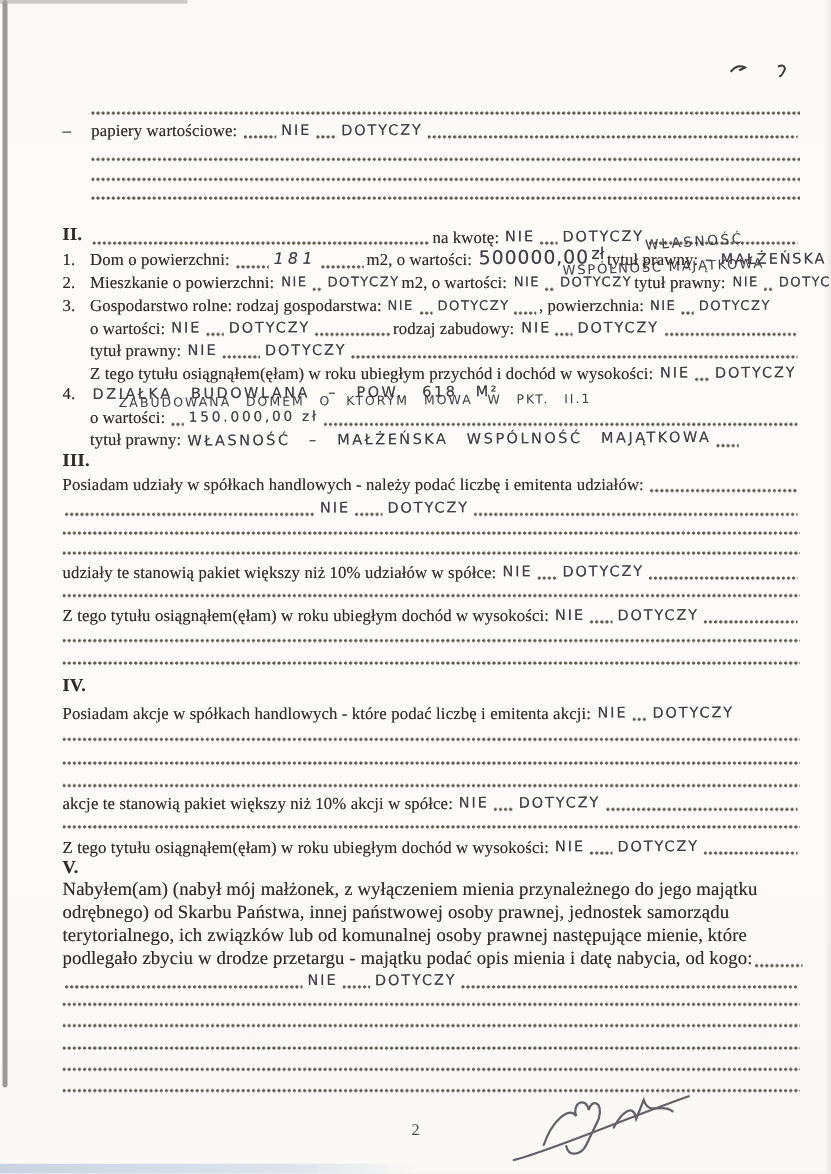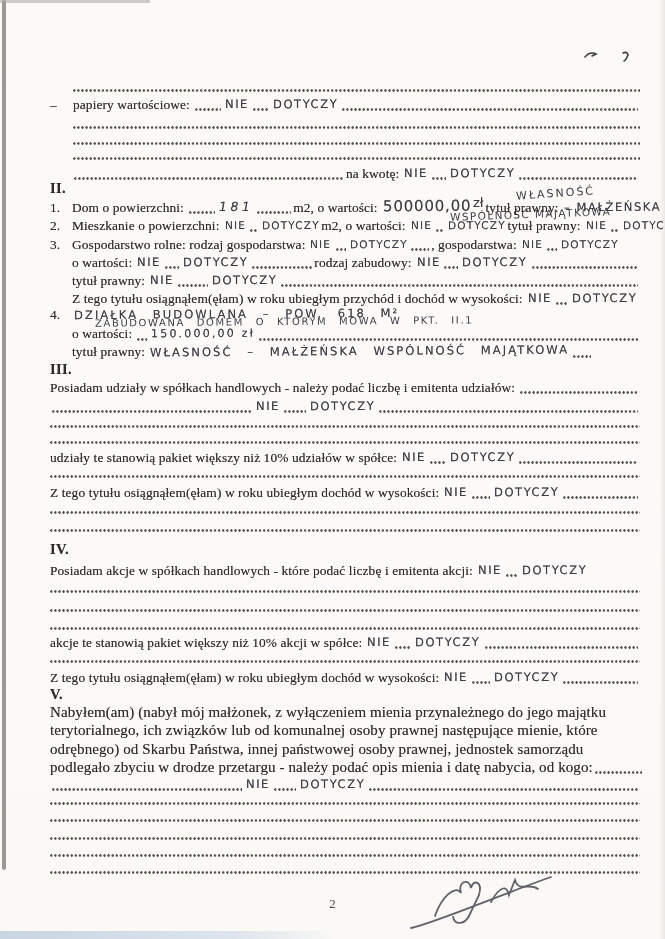--- a/index.html
+++ b/index.html
@@ -76,21 +76,21 @@
     <span class="hw">NIE</span>
     <span class="dots w16"></span>
     <span class="hw">DOTYCZY</span>
     <span class="dots fill"></span>
   </div>
 
   <div class="dotline ind" style="top:126px"></div>
   <div class="dotline ind" style="top:142px"></div>
   <div class="dotline ind" style="top:157px"></div>
 
-  <div class="row ind" style="top:166px">
+  <div class="row ind" style="top:182px">
     <span class="dots w270"></span>
     <span class="lbl">na kwotę:</span>
     <span class="hw">NIE</span>
     <span class="dots w14"></span>
     <span class="hw">DOTYCZY</span>
     <span class="dots fill"></span>
   </div>
 
   <div class="heading" style="top:180px">II.</div>
 
@@ -126,21 +126,21 @@
     <span class="hw small">DOTYCZY</span>
   </div>
 
   <div class="row" style="top:237px;right:16px">
     <span class="num">3.</span>
     <span class="lbl">Gospodarstwo rolne:  rodzaj gospodarstwa:</span>
     <span class="hw small">NIE</span>
     <span class="dots w10"></span>
     <span class="hw small">DOTYCZY</span>
     <span class="dots w18"></span>
-    <span class="lbl">, gospodarstwa:</span>
+    <span class="lbl">, powierzchnia:</span>
     <span class="hw small">NIE</span>
     <span class="dots w10"></span>
     <span class="hw small">DOTYCZY</span>
   </div>
 
   <div class="row ind" style="top:255px">
     <span class="lbl">o wartości:</span>
     <span class="hw">NIE</span>
     <span class="dots w14"></span>
     <span class="hw">DOTYCZY</span>
@@ -254,24 +254,24 @@
     <span class="hw">NIE</span>
     <span class="dots w18"></span>
     <span class="hw">DOTYCZY</span>
     <span class="dots fill"></span>
   </div>
 
   <div class="heading" style="top:686px">V.</div>
 
   <div class="para">
     <div class="pline">Nabyłem(am) (nabył mój małżonek, z wyłączeniem mienia przynależnego do jego majątku</div>
+    <div class="pline">odrębnego) od Skarbu Państwa, innej państwowej osoby prawnej, jednostek samorządu</div>
     <div class="pline">terytorialnego, ich  związków lub od komunalnej osoby prawnej następujące mienie, które</div>
-    <div class="pline">odrębnego) od Skarbu Państwa, innej państwowej osoby prawnej, jednostek samorządu</div>
     <div class="pflex">
-      <span>podlegało zbyciu w drodze  przetargu - należy podać opis mienia i datę nabycia, od kogo:</span>
+      <span>podlegało zbyciu w drodze  przetargu - majątku podać opis mienia i datę nabycia, od kogo:</span>
       <span class="dots fill"></span>
     </div>
   </div>
 
   <div class="row" style="top:777px">
     <span class="dots w190"></span>
     <span class="hw">NIE</span>
     <span class="dots w22"></span>
     <span class="hw">DOTYCZY</span>
     <span class="dots fill"></span>

